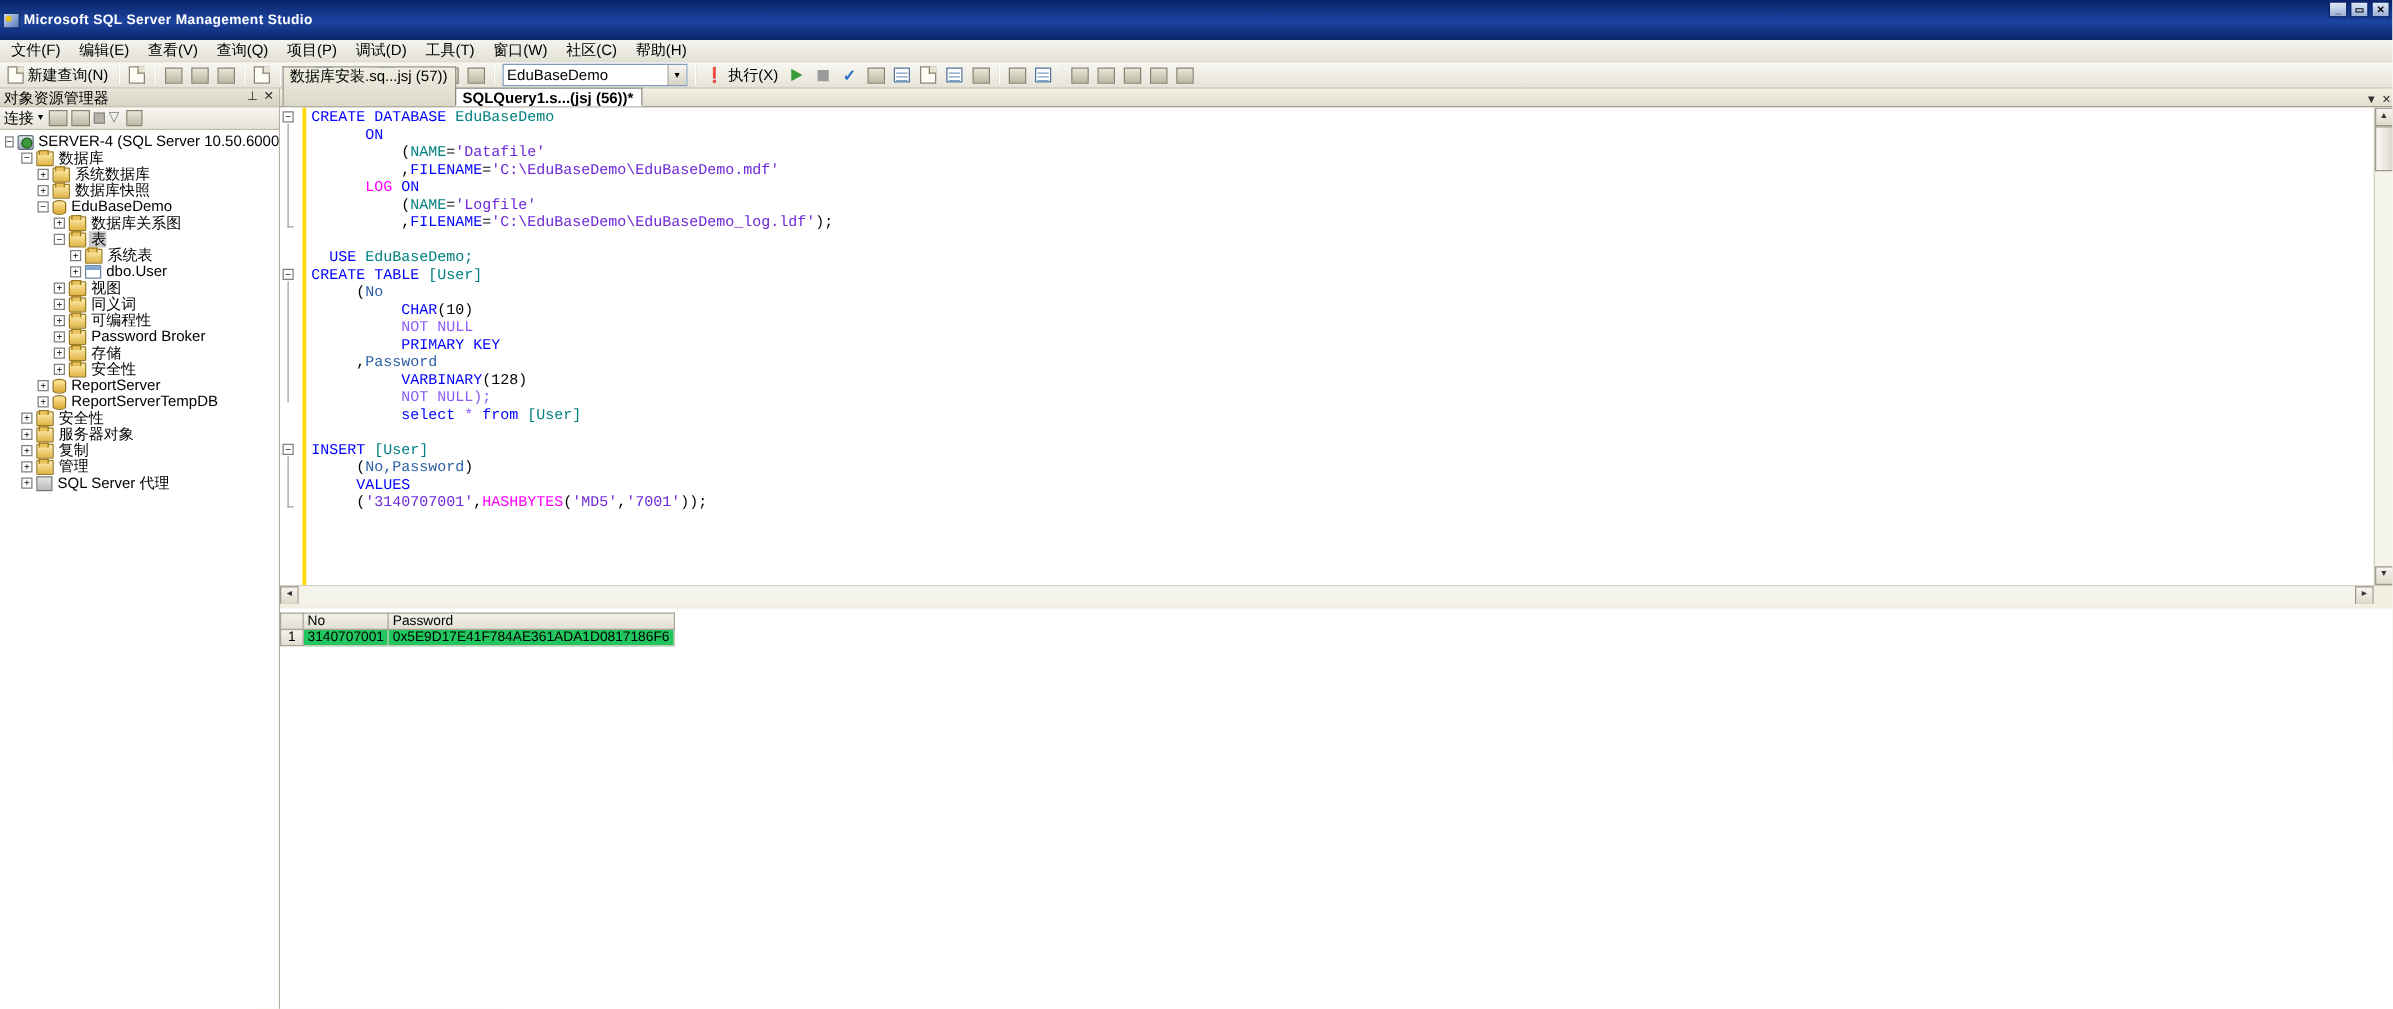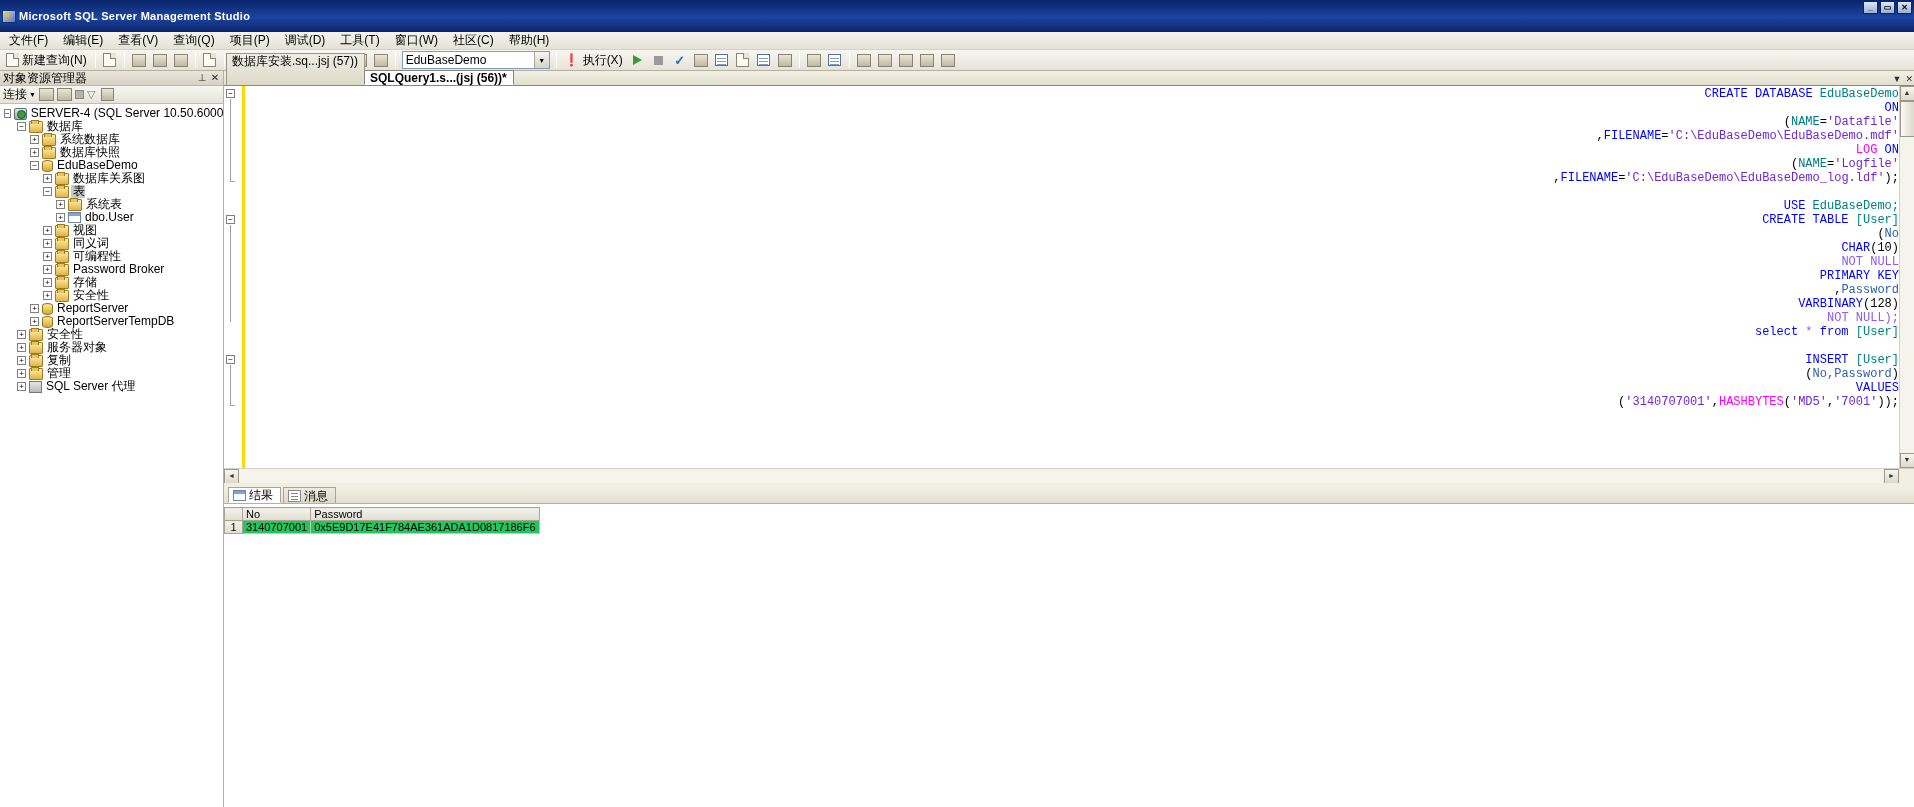--- a/index.html
+++ b/index.html
@@ -209,21 +209,21 @@
     flex:1;
     font-family:"Liberation Mono","DejaVu Sans Mono",monospace;
     font-size:12px;
     line-height:14px;
     white-space:pre;
     padding-left:4px;
     padding-top:1px;
     color:#000;
     overflow:hidden;
   }
-  .code .ln{ height:14px; display:block; position:relative;text-align:right; }
+  .code .ln{ height:14px; display:block; position:relative; }
   .kw{color:#0000ff;}
   .kwm{color:#ff00ff;}
   .str{color:#6d28d9;}
   .gray{color:#8b5cf6;}
   .teal{color:#008080;}
   .fn{color:#ff00ff;}
   .plain{color:#000;}
   .blueid{color:#2b5fa8;}
   .foldbox{
     position:absolute;left:2px;top:2px;
@@ -611,30 +611,20 @@
     <div class="hscroll">
       <div class="sb-btn-h">◄</div>
       <div class="sb-track-h"></div>
       <div class="sb-btn-h">►</div>
       <div style="width:15px;height:15px;background:#f1efe2;"></div>
     </div>
 
     <div class="splitter"></div>
 
     <div class="results">
-      <div class="res-tabs">
-        <div class="rtab active">
-          <span class="ric"></span>
-          <span>结果</span>
-        </div>
-        <div class="rtab">
-          <span class="ric2"></span>
-          <span>消息</span>
-        </div>
-      </div>
       <div class="grid-wrap">
         <table class="rgrid">
           <thead>
             <tr>
               <th class="corner"></th>
               <th style="width:56px;">No</th>
               <th style="width:195px;">Password</th>
             </tr>
           </thead>
           <tbody>

